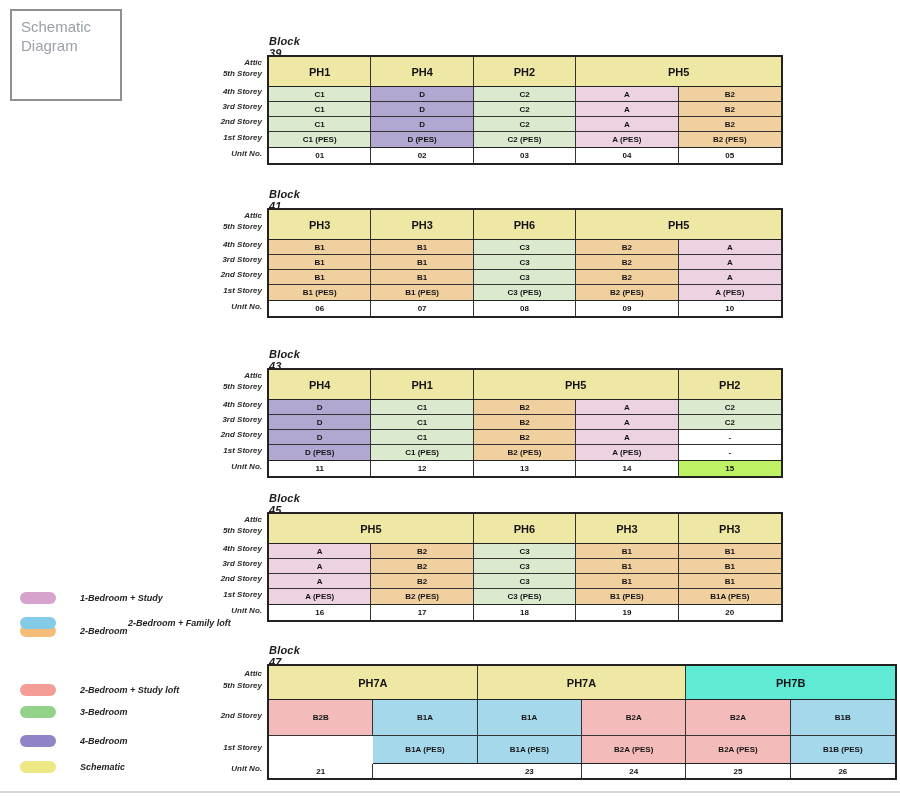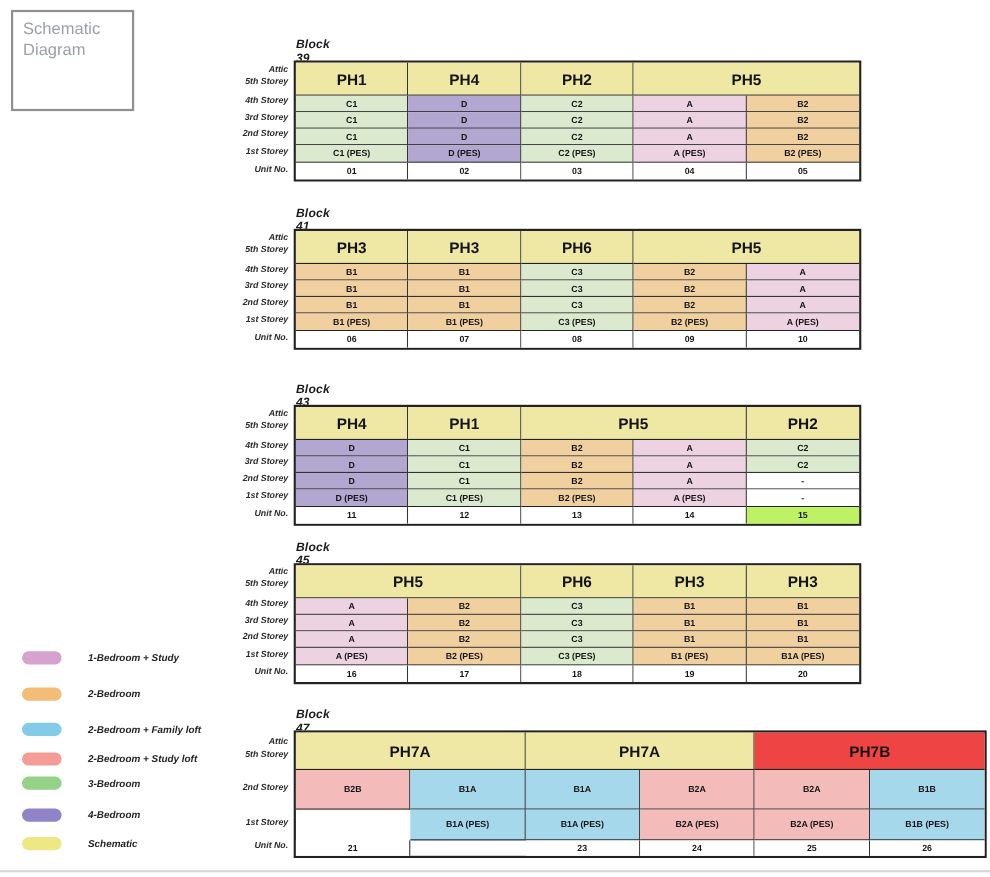--- a/index.html
+++ b/index.html
@@ -12,21 +12,21 @@
 
   .block{position:absolute;}
   .block-title{position:absolute;left:2px;top:-20px;font-size:11px;font-weight:bold;color:#1c1c1c;
     font-style:italic;letter-spacing:.2px;}
   .btable{position:absolute;left:0;top:0;display:grid;border:2px solid #222;background:#fff;box-sizing:border-box;}
   .bcell{display:flex;align-items:center;justify-content:center;box-sizing:border-box;
     border-right:1.4px solid #333;border-bottom:1px solid #333;
     font-size:8px;font-weight:bold;color:#141414;overflow:hidden;}
   .bcell.lastcol{border-right:none;}
   .bcell.lastrow{border-bottom:none;}
-  .bcell.hdr{border-bottom:1.6px solid #222;font-size:14px;}
+  .bcell.hdr{border-bottom:1.6px solid #222;font-size:11px;}
   .bcell.pes{border-bottom:1.4px solid #222;}
   .tex{background-image:repeating-linear-gradient(115deg, rgba(255,255,255,.22) 0 2px, rgba(0,0,0,0) 2px 6px);}
   .row-label{position:absolute;width:74px;left:-79px;text-align:right;font-size:8px;color:#2a2a2a;
     font-style:italic;font-weight:bold;white-space:nowrap;}
 
   .legend{position:absolute;left:0;top:0;}
   .legend-item{position:absolute;left:20px;display:flex;align-items:center;}
   .legend-swatch{width:36px;height:12px;border-radius:6px;flex:0 0 auto;
     background-image:repeating-linear-gradient(115deg, rgba(255,255,255,.25) 0 2px, rgba(0,0,0,0) 2px 5px);}
   .legend-label{margin-left:24px;font-size:9px;font-weight:bold;font-style:italic;color:#232323;white-space:nowrap;}
@@ -209,21 +209,21 @@
       <div class="block" style="left: 267px; top: 664px;">
         <div class="block-title">Block 47</div>
         <div class="row-label" style="top: 5px;">Attic</div>
         <div class="row-label" style="top: 17px;">5th Storey</div>
         <div class="row-label" style="top: 47px;">2nd Storey</div>
         <div class="row-label" style="top: 79px;">1st Storey</div>
         <div class="row-label" style="top: 100px;">Unit No.</div>
         <div class="btable" style="width: 630px; grid-template-columns: repeat(6, 1fr); grid-template-rows: 34px 36px 28px 14px;">
           <div class="bcell hdr tex" style="background: rgb(239, 232, 164); grid-area: 1 / 1 / auto / span 2;">PH7A</div>
           <div class="bcell hdr tex" style="background: rgb(239, 232, 164); grid-area: 1 / 3 / auto / span 2;">PH7A</div>
-          <div class="bcell hdr tex lastcol" style="background: #ef4444; grid-area: 1 / 5 / auto / span 2; text-align: center;">PH7B</div>
+          <div class="bcell hdr tex lastcol" style="background: #5eead4; grid-area: 1 / 5 / auto / span 2; text-align: center;">PH7B</div>
           <div class="bcell tex" style="background: rgb(243, 188, 186); grid-area: 2 / 1;">B2B</div>
           <div class="bcell tex" style="background: rgb(165, 216, 235); grid-area: 2 / 2;">B1A</div>
           <div class="bcell tex" style="background: rgb(165, 216, 235); grid-area: 2 / 3;">B1A</div>
           <div class="bcell tex" style="background: rgb(243, 188, 186); grid-area: 2 / 4;">B2A</div>
           <div class="bcell tex" style="background: rgb(243, 188, 186); grid-area: 2 / 5;">B2A</div>
           <div class="bcell tex lastcol" style="background: rgb(165, 216, 235); grid-area: 2 / 6;">B1B</div>
           <div class="bcell pes tex" style="background: rgb(165, 216, 235); grid-area: 3 / 2;">B1A (PES)</div>
           <div class="bcell pes tex" style="background: rgb(165, 216, 235); grid-area: 3 / 3;">B1A (PES)</div>
           <div class="bcell pes tex" style="background: rgb(243, 188, 186); grid-area: 3 / 4;">B2A (PES)</div>
           <div class="bcell pes tex" style="background: rgb(243, 188, 186); grid-area: 3 / 5;">B2A (PES)</div>
@@ -239,21 +239,21 @@
     </div>
   <div id="legend" class="legend">
       <div class="legend-item" style="top: 592px;">
         <div class="legend-swatch tex" style="background: rgb(213, 163, 205);"></div>
         <div class="legend-label">1-Bedroom + Study</div>
       </div>
       <div class="legend-item" style="top: 625px;">
         <div class="legend-swatch tex" style="background: rgb(243, 189, 119);"></div>
         <div class="legend-label">2-Bedroom</div>
       </div>
-      <div class="legend-item" style="top: 657px;">
+      <div class="legend-item" style="top: 617px; gap: 48px;">
         <div class="legend-swatch tex" style="background: rgb(132, 203, 232);"></div>
         <div class="legend-label">2-Bedroom + Family loft</div>
       </div>
       <div class="legend-item" style="top: 684px;">
         <div class="legend-swatch tex" style="background: rgb(243, 157, 150);"></div>
         <div class="legend-label">2-Bedroom + Study loft</div>
       </div>
       <div class="legend-item" style="top: 706px; text-align: right;">
         <div class="legend-swatch tex" style="background: rgb(147, 210, 136);"></div>
         <div class="legend-label">3-Bedroom</div>

